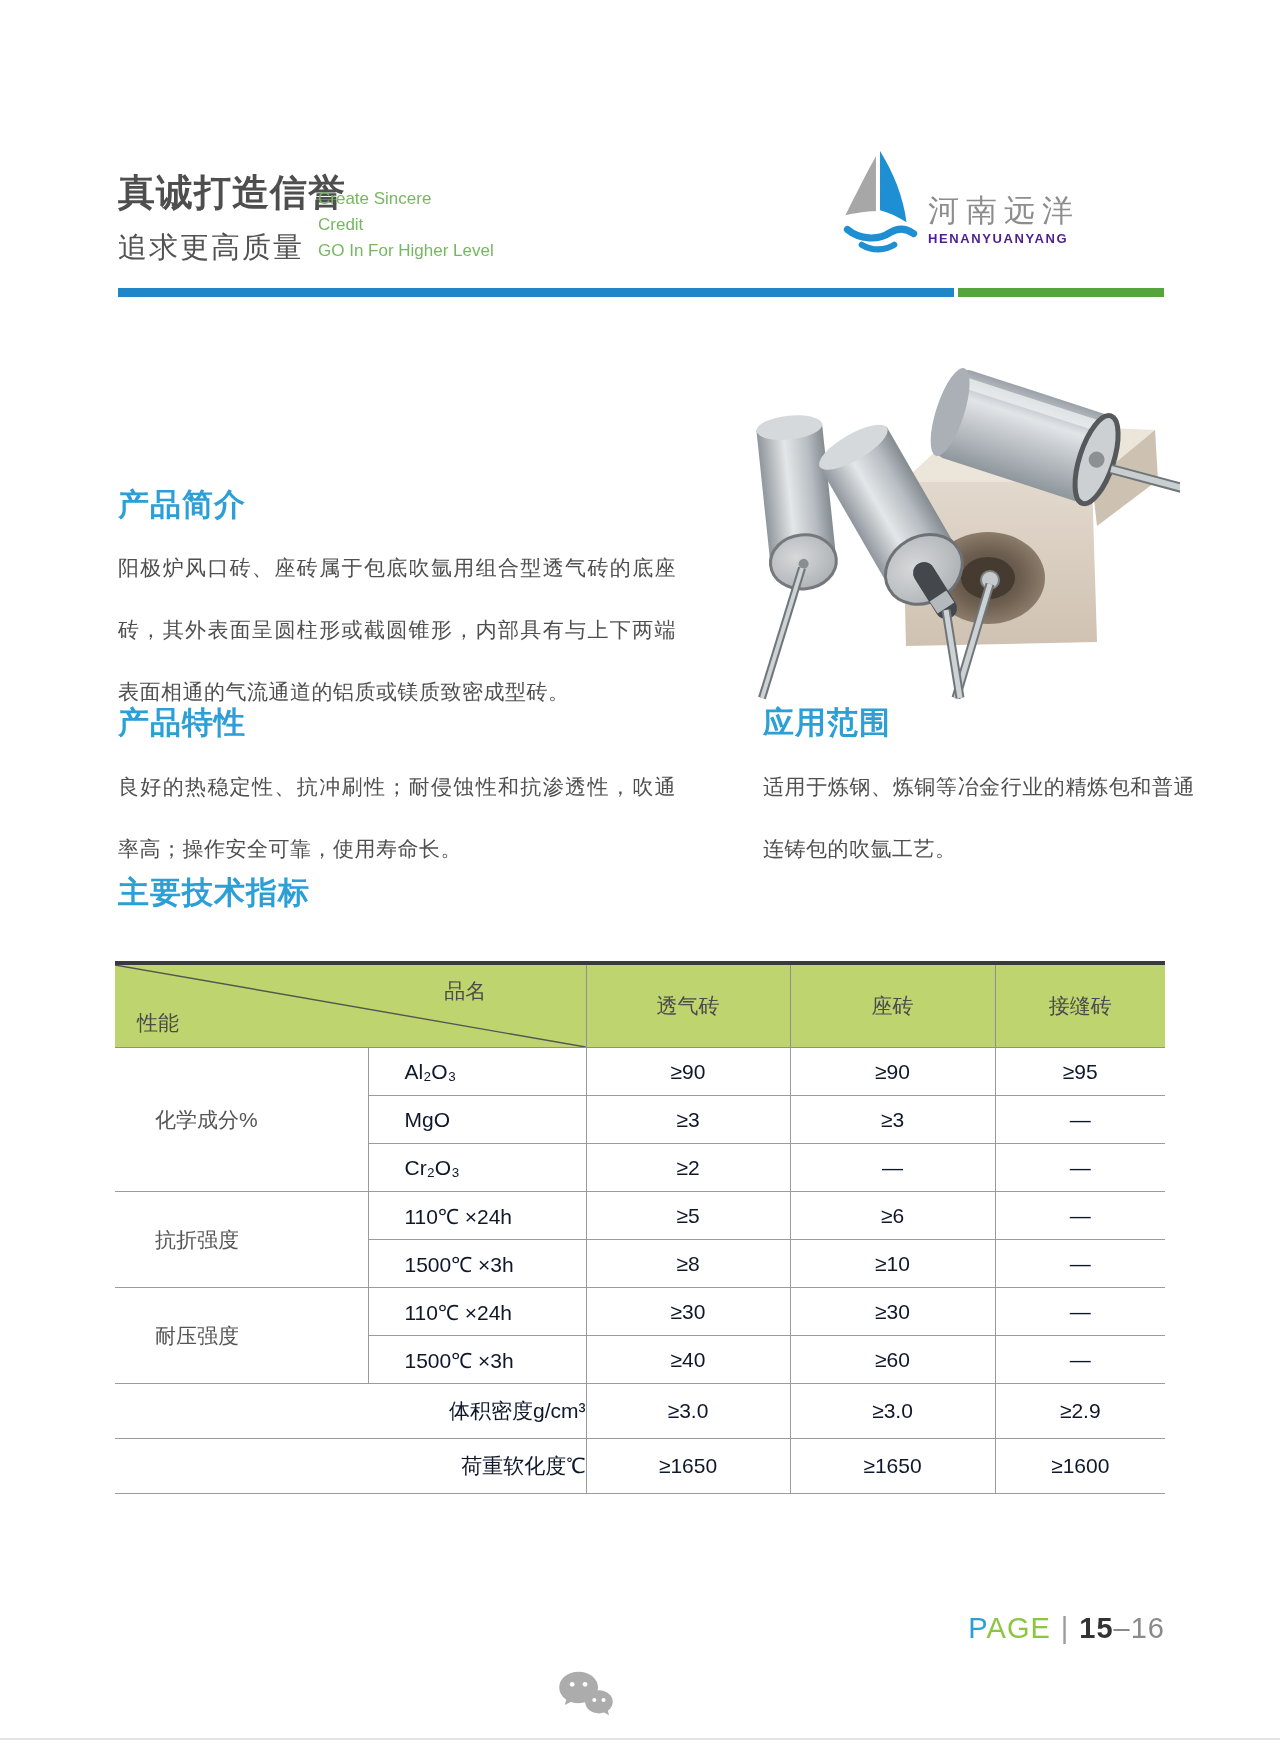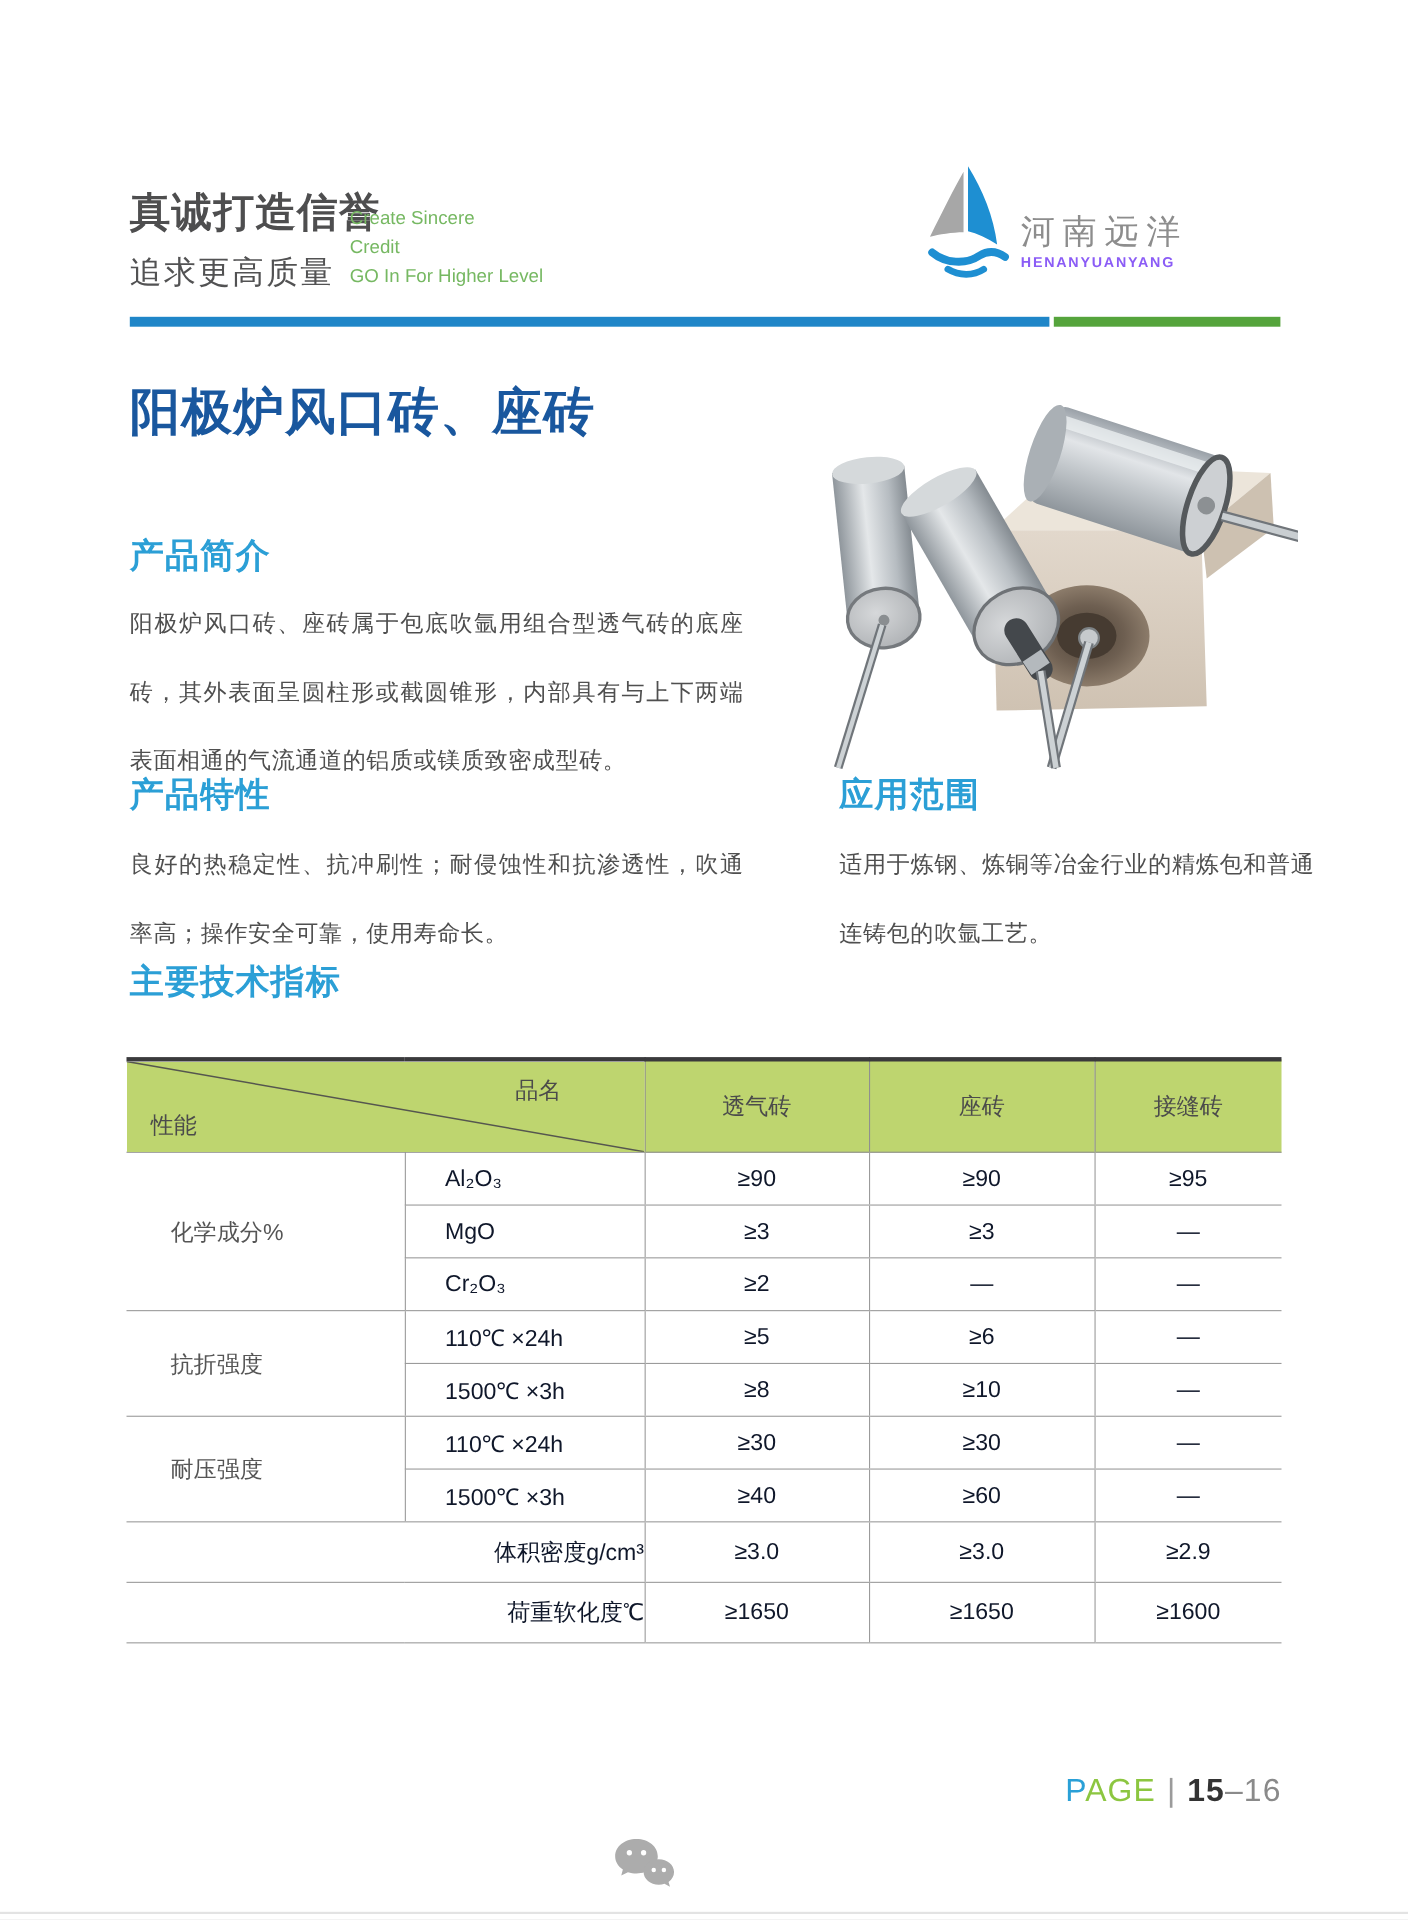--- a/index.html
+++ b/index.html
@@ -10,21 +10,21 @@
     padding-left:28px;
   }
   .abs{position:absolute;}
 
   
   .slogan1{left:118px; top:168px; font-size:37px; font-weight:bold; color:#4e4e4f; letter-spacing:1px;}
   .slogan2{left:118px; top:228px; font-size:29px; color:#525253; letter-spacing:2px;}
   .slogan-en{left:318px; top:186px; font-size:17px; color:#76b862; line-height:26px;}
   .logo-icon{left:833px; top:146px; width:92px; height:112px;}
   .logo-cn{left:928px; top:190px; font-size:31px; color:#8d8d8d; letter-spacing:7px;}
-  .logo-en{left:928px; top:231px; font-size:13px; font-weight:bold; color:#8b5cf6; letter-spacing:1.6px;}
+  .logo-en{left:928px; top:231px; font-size:13px; font-weight:bold; color:#4c1d95; letter-spacing:1.6px;}
   .bar-blue{left:118px; top:288px; width:836px; height:9px; background:#1f86c8;}
   .bar-green{left:958px; top:288px; width:206px; height:9px; background:#55a43c;}
 
   
   .title{left:118px; top:344px; font-size:46px; font-weight:bold; color:#19579e; letter-spacing:1px;}
   .h2{font-size:31px; font-weight:bold; color:#2b9fd6; letter-spacing:1px;}
   .h2-intro{left:118px; top:484px;}
   .h2-features{left:118px; top:702px;}
   .h2-application{left:763px; top:702px;}
   .h2-specs{left:118px; top:872px;}
@@ -38,21 +38,21 @@
   .spec-table-wrap{left:115px; top:961px; width:1050px;}
   table.spec{width:1050px; border-collapse:collapse; table-layout:fixed; border-top:4px solid #3a3a3c;}
   table.spec th, table.spec td{padding:0; font-weight:normal;}
   thead th{
     height:82px; background:#bed56f; font-size:21px; color:#4b4b4b;
     border-bottom:1px solid #8f8f8f; text-align:center; vertical-align:middle;
   }
   thead th + th{border-left:1px solid #8f8f8f;}
   th.corner{position:relative;}
   th.corner svg{position:absolute; left:0; top:0; width:100%; height:100%;}
-  .corner-top{position:absolute; top:12px; left:70%; font-size:21px; color:#4b4b4b;margin-left:24px;}
+  .corner-top{position:absolute; top:12px; left:70%; font-size:21px; color:#4b4b4b;}
   .corner-bottom{position:absolute; bottom:10px; left:22px; font-size:21px; color:#4b4b4b;}
   tbody td{
     height:47px; font-size:21px; color:#0f172a; text-align:center; vertical-align:middle;
     border-bottom:1px solid #9b9b9b; background:#fff;
   }
   tbody td.grp{text-align:left; padding-left:40px; color:#555;}
   tbody td.sub{text-align:left; padding-left:36px; border-left:1px solid #9b9b9b;}
   tbody td.val{border-left:1px solid #9b9b9b;}
   tbody td.lbl{text-align:right; padding-left:40px;}
   tbody tr.tall td{height:54px;}
@@ -86,21 +86,20 @@
     <path d="M46,5 C59,26 69,50 72,75 C63,69 54,65 46,63 Z" fill="#1e8fd2"></path>
     <path d="M14,82 C26,92 44,93 56,85 C64,80 72,81 79,86" stroke="#1e8fd2" stroke-width="7" fill="none" stroke-linecap="round"></path>
     <path d="M28,97 C38,103 51,103 60,97" stroke="#1e8fd2" stroke-width="6" fill="none" stroke-linecap="round"></path>
   </svg>
   <div class="abs logo-cn">河南远洋</div>
   <div class="abs logo-en">HENANYUANYANG</div>
 
   <div class="abs bar-blue"></div>
   <div class="abs bar-green"></div>
 
-  <div class="abs title">阳极炉风口砖、座砖</div>
 
   <div class="abs h2 h2-intro">产品简介</div>
   <div class="abs para para-intro">阳极炉风口砖、座砖属于包底吹氩用组合型透气砖的底座砖，其外表面呈圆柱形或截圆锥形，内部具有与上下两端表面相通的气流通道的铝质或镁质致密成型砖。</div>
 
   <div class="abs h2 h2-features">产品特性</div>
   <div class="abs para para-features">良好的热稳定性、抗冲刷性；耐侵蚀性和抗渗透性，吹通率高；操作安全可靠，使用寿命长。</div>
 
   <div class="abs h2 h2-application">应用范围</div>
   <div class="abs para para-application">适用于炼钢、炼铜等冶金行业的精炼包和普通连铸包的吹氩工艺。</div>
 

